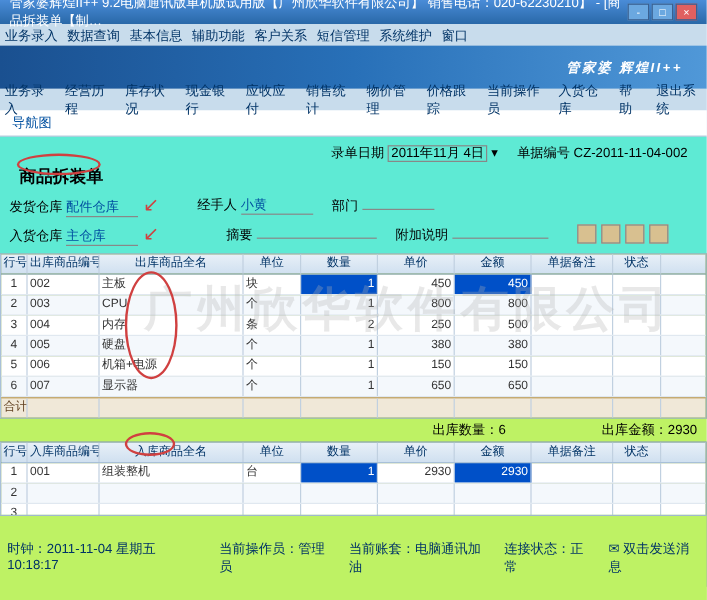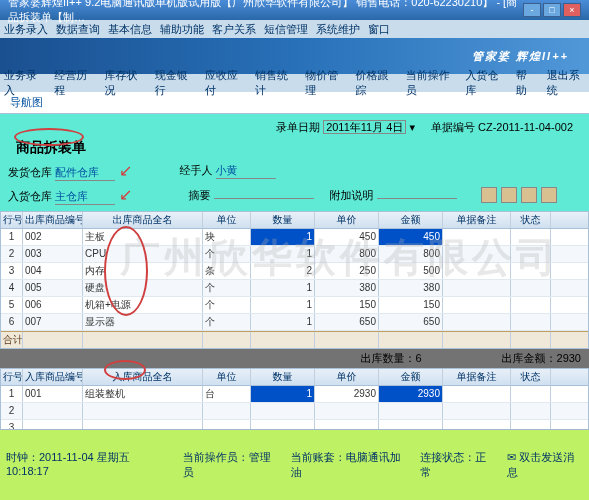--- a/index.html
+++ b/index.html
@@ -31,21 +31,21 @@
 .th,.td{padding:1px 2px;border-right:1px solid #c0d0e0;font-size:10px;overflow:hidden;white-space:nowrap;height:16px;line-height:14px}
 .th{color:#003366;text-align:center}
 .c0{width:22px}.c1{width:60px}.c2{width:120px}.c3{width:48px}.c4{width:64px}.c5{width:64px}.c6{width:64px}.c7{width:68px}.c8{width:40px}
 .trow{display:flex;border-bottom:1px solid #e0e8f0;background:#fff}
 .trow:nth-child(even){background:#f4f8fc}
 .td{color:#333;text-align:left}
 .td.num{text-align:right}
 .sel{background:#0050c8;color:#fff}
 .sumrow{display:flex;background:#f0e8d8;border-top:1px solid #c0a060}
 .sumrow .td{color:#604020}
-.totalbar{background:#737373;padding:2px 8px;text-align:right;font-size:11px;display:flex;justify-content:flex-end;gap:80px}
+.totalbar{background:#bef264;padding:2px 8px;text-align:right;font-size:11px;display:flex;justify-content:flex-end;gap:80px}
 .statusbar{position:absolute;bottom:0;left:0;right:0;background:#bef264;padding:20px 6px;display:flex;gap:12px;font-size:10px;color:#003366;border-top:1px solid #a0b8d0}
 .watermark{position:absolute;top:230px;left:120px;font-size:40px;color:rgba(180,180,180,0.3);font-weight:bold;pointer-events:none;letter-spacing:4px;white-space:nowrap}
 </style>
 </head>
 <body>
 
 <div class="titlebar">
   <span class="title">管家婆辉煌II++ 9.2电脑通讯版单机版试用版【广州欣华软件有限公司】 销售电话：020-62230210】 - [商品拆装单【制…</span>
   <div class="winbtns">
     <div class="winbtn">-</div>
@@ -93,21 +93,22 @@
     <span><span>录单日期</span> <span class="val" style="border:1px solid #888;padding:0 2px">2011年11月 4日</span> ▾</span>
     <span><span>单据编号</span> <span>CZ-2011-11-04-002</span></span>
   </div>
   <div style="display:flex;justify-content:space-between;align-items:flex-start">
     <div>
       <span class="formtitle" style="border:none;font-size:14px">商品拆装单</span>
     </div>
   </div>
   <div class="formrow">
     <span><span>发货仓库</span> <span class="val">配件仓库</span><span class="arrow">↙</span></span>
-    <span style="margin-left:31px"><span>经手人</span> <span class="val">小黄</span></span>
+    <span style="margin-left:16px"><span>经手人</span> <span class="val">小黄</span></span>
+    <span><span>部门</span> <span class="val"></span></span>
   </div>
   <div class="formrow">
     <span><span>入货仓库</span> <span class="val">主仓库</span><span class="arrow">↙</span></span>
     <span style="margin-left:40px"><span>摘要</span> <span class="val" style="min-width:100px"></span></span>
     <span><span>附加说明</span> <span class="val" style="min-width:80px"></span></span>
     <span class="iconrow">
       <span class="iconbtn"></span>
       <span class="iconbtn"></span>
       <span class="iconbtn"></span>
       <span class="iconbtn"></span>

